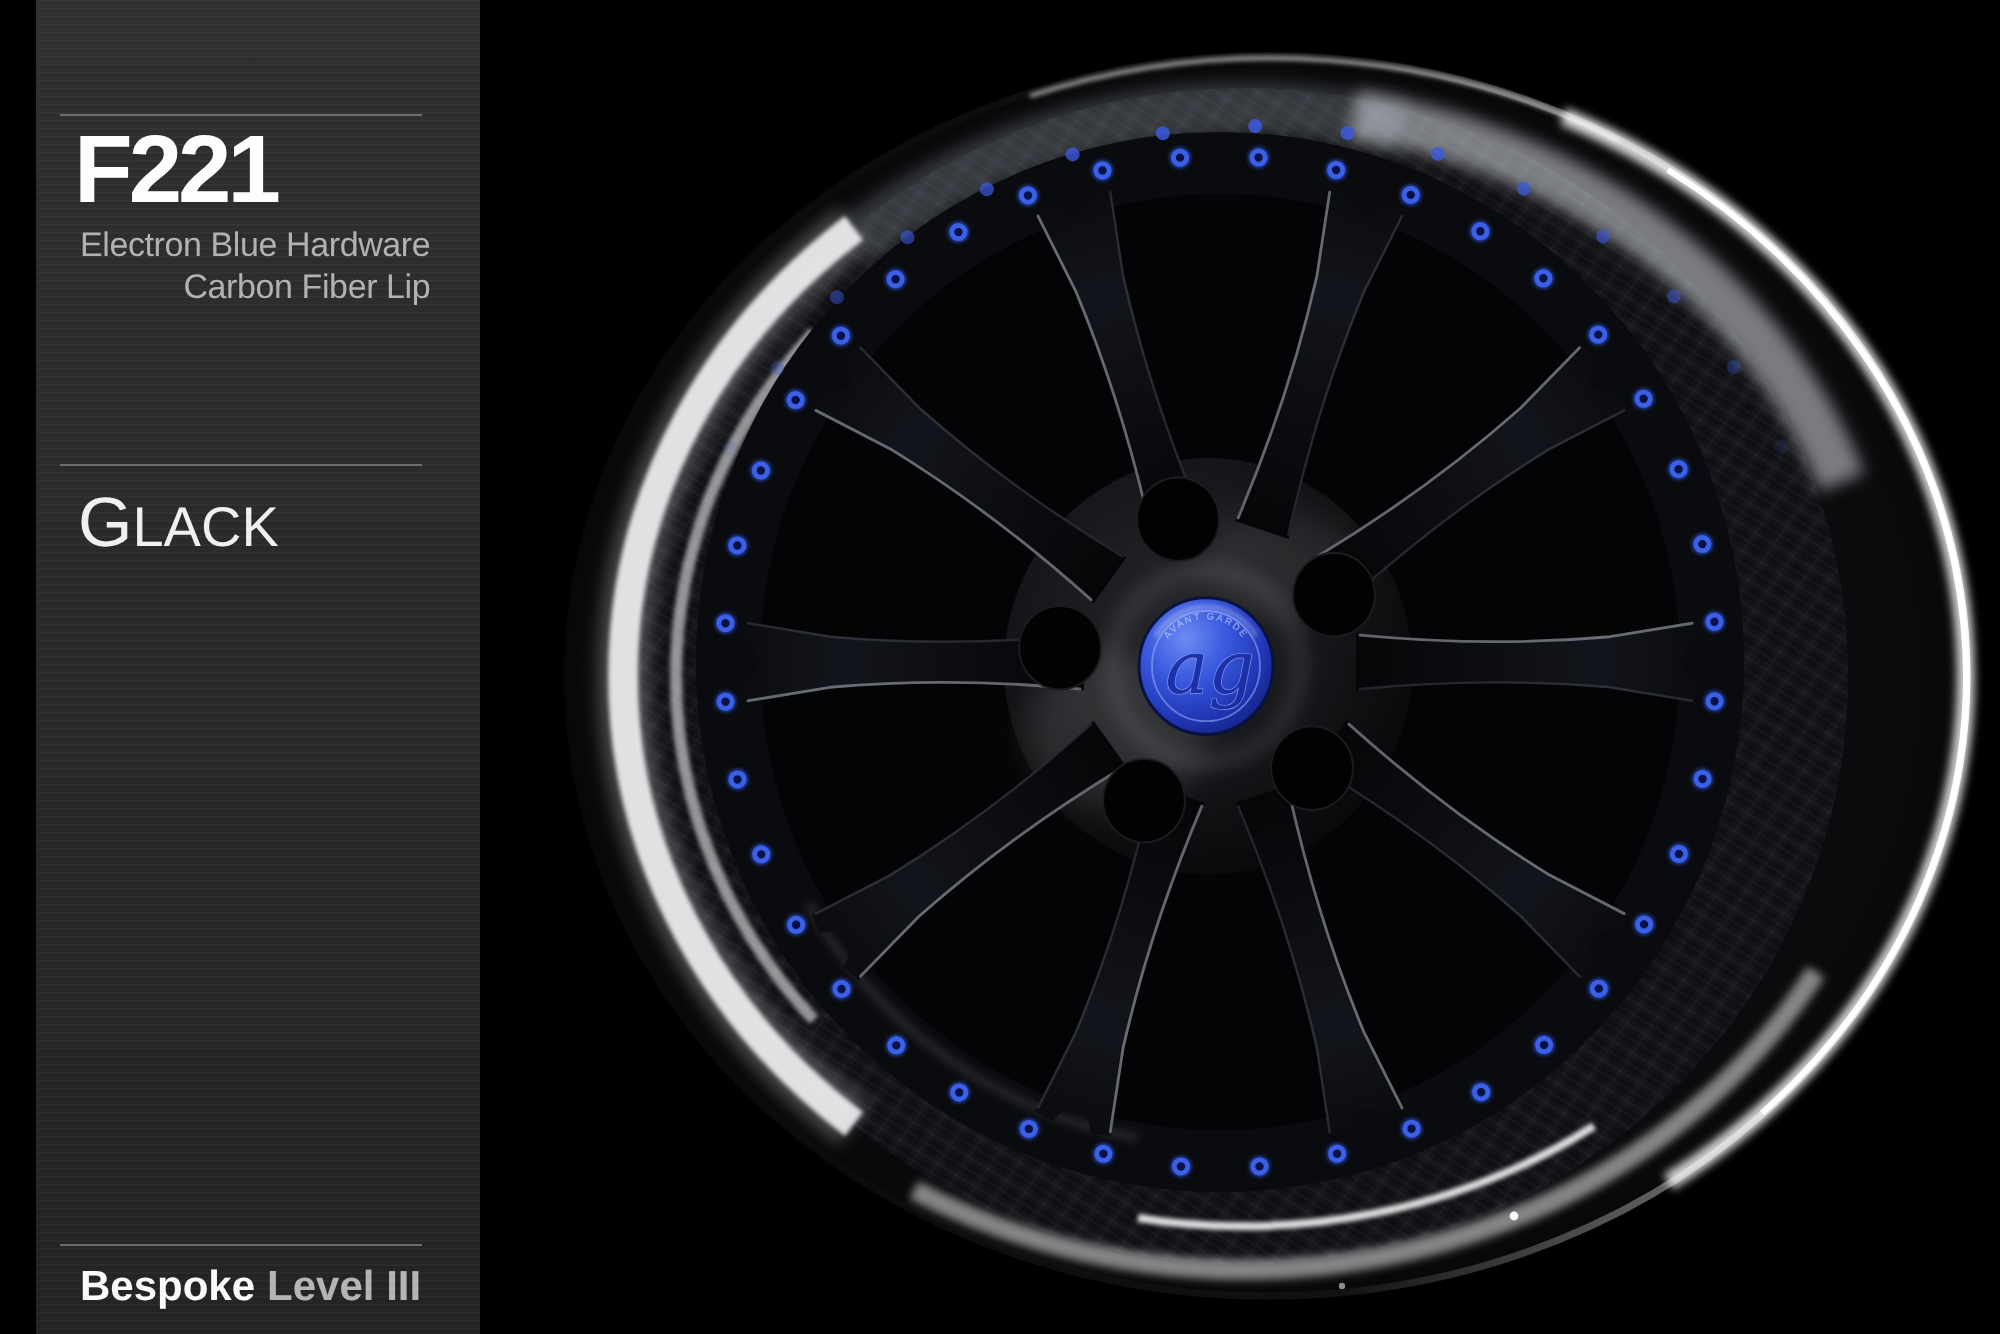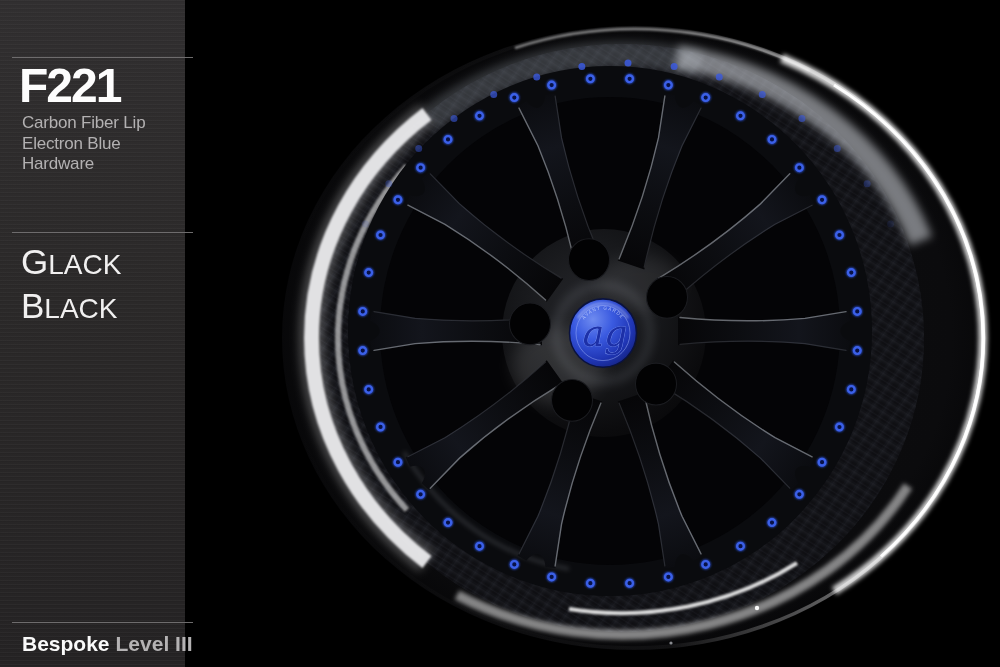--- a/index.html
+++ b/index.html
@@ -1,20 +1,20 @@
 <!DOCTYPE html>
 <html><head>
 <meta charset="utf-8">
 <style>
   html,body{margin:0;padding:0;background:#000;}
   .stage{position:relative;width:1000px;height:667px;background:#000;overflow:hidden;
          font-family:"Liberation Sans",sans-serif;}
   
-  .panel{position:absolute;left:0;top:0;width:185px;height:667px;
-         background:linear-gradient(180deg,#312f30 0%,#2b2929 45%,#252324 100%);}
+  .panel{position:absolute;left:18px;top:0;width:222px;height:667px;
+         background:linear-gradient(180deg,#312f30 0%,#2b2929 45%,#252324 100%);text-align:right;}
   .panel::after{content:"";position:absolute;inset:0;
          background:repeating-linear-gradient(180deg,rgba(255,255,255,0.028) 0 1px,rgba(0,0,0,0.05) 1px 2px,transparent 2px 4px);}
   .rule{position:absolute;left:12px;width:181px;height:1px;background:#6e6c6d;z-index:3;}
   .rule1{top:57px;} .rule2{top:232px;} .rule3{top:622px;}
   .model{position:absolute;left:19px;top:62px;z-index:3;color:#fdfdfd;font-weight:700;
          font-size:48px;letter-spacing:-2px;line-height:1;}
   .model-sub{position:absolute;left:22px;top:113px;z-index:3;color:#b3b1b2;
          font-size:17px;line-height:20.5px;letter-spacing:-0.2px;}
   .finish-line{position:absolute;left:21px;z-index:3;color:#f1f0f0;white-space:nowrap;}
   .finish-line .big{font-size:35px;}
@@ -28,30 +28,27 @@
 </style>
 </head>
 <body>
 
 <div class="stage">
 
   <div class="panel">
     <div class="rule rule1"></div>
     <div class="model">F221</div>
     <div class="model-sub">
+      <div>Electron Blue Hardware</div>
       <div>Carbon Fiber Lip</div>
-      <div>Electron Blue Hardware</div>
     </div>
 
     <div class="rule rule2"></div>
     <div class="finish-line fl1">
       <span class="big">G</span><span class="small">LACK</span>
-    </div>
-    <div class="finish-line fl2">
-      <span class="big">B</span><span class="small">LACK</span>
     </div>
 
     <div class="rule rule3"></div>
     <div class="footer-line">
       <span class="bold">Bespoke</span><span class="rest">Level III</span>
     </div>
   </div>
 
   <div class="wheel-wrap">
   <svg width="1000" height="667" viewBox="0 0 1000 667">

